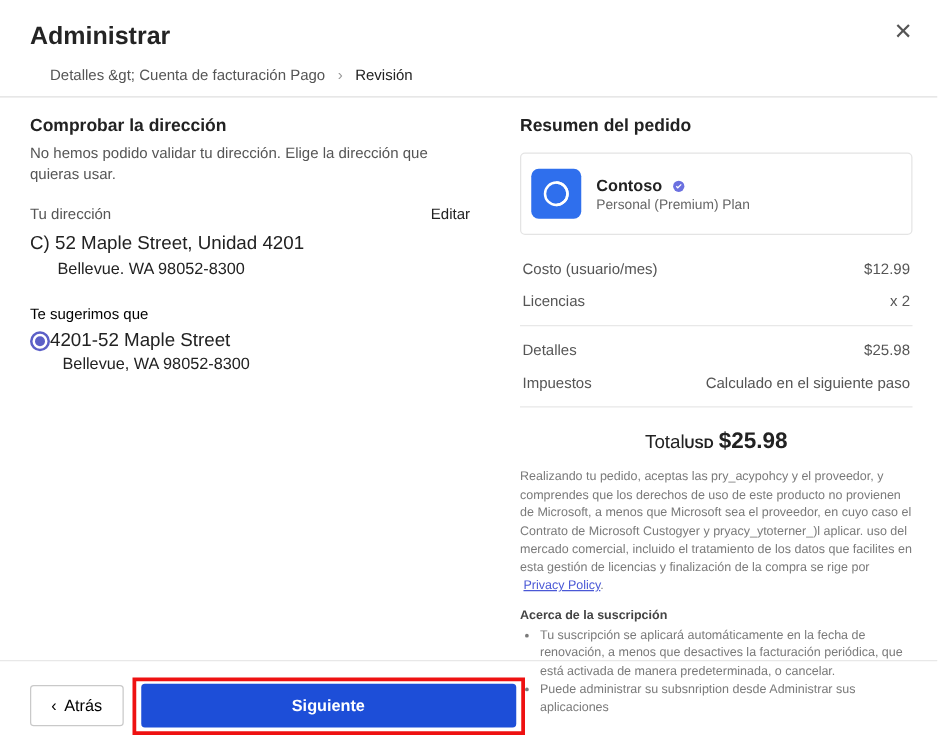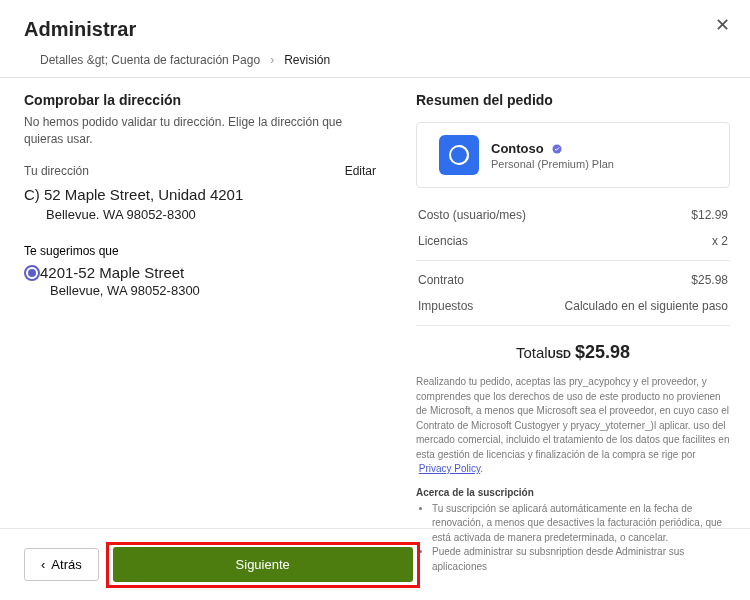--- a/index.html
+++ b/index.html
@@ -21,39 +21,39 @@
   .edit{font-size:12px;color:#222;cursor:pointer}
   .addr1{font-size:15px;color:#222;margin-top:6px;line-height:1.45}
   .addr2{font-size:13px;color:#222;padding-left:22px;margin-top:2px}
   .sug-lbl{font-size:12px;color:#000000;margin-top:22px;margin-bottom:6px}
   .radio{display:flex;align-items:center;}
   .radio .dot{width:16px;height:16px;border:2px solid #5b5fc7;border-radius:50%;display:flex;align-items:center;justify-content:center;flex:none}
   .radio .dot::after{content:"";width:8px;height:8px;background:#5b5fc7;border-radius:50%}
   .radio .t1{font-size:15px;color:#222}
   .radio-sub{font-size:13px;color:#222;padding-left:26px;margin-top:2px}
   .sum-title{font-size:14px;font-weight:600;color:#222;margin-bottom:14px}
-  .card{border:1px solid #e4e4e4;border-radius:4px;display:flex;align-items:center;padding:12px 22px;gap:12px;margin-bottom:14px}
+  .card{border:1px solid #e4e4e4;border-radius:4px;display:flex;align-items:center;padding:12px 8px;gap:12px;margin-bottom:14px}
   .logo{width:40px;height:40px;background:#2f6fed;border-radius:6px;display:flex;align-items:center;justify-content:center}
   .logo svg{width:24px;height:24px}
   .card .nm{font-size:13px;font-weight:600;color:#222}
   .card .pl{font-size:11px;color:#666;margin-top:2px}
   .badge{width:12px;height:12px;display:inline-flex;vertical-align:middle;margin-left:4px}
   .line{display:flex;justify-content:space-between;font-size:12px;color:#555;padding:6px 2px}
   .thin{height:1px;background:#e8e8e8;margin:6px 0}
   .total{display:flex;justify-content:center;align-items:baseline;padding:10px 2px 12px 2px}
   .total .tl{font-size:15px;color:#222}
   .total .tv{font-size:18px;font-weight:700;color:#222}
   .total .tv .cur{font-size:11px;font-weight:600;margin-right:4px}
   .fine{font-size:10px;color:#7a7a7a;line-height:1.45;margin-bottom:10px}
   .fine a{color:#4a58d6;text-decoration:underline}
   .about-h{font-size:10px;color:#444;font-weight:600;margin-top:4px;margin-bottom:4px}
   .about-ul{font-size:10px;color:#7a7a7a;line-height:1.45;padding-left:16px}
   .footer{position:absolute;bottom:0;left:0;right:0;height:72px;border-top:1px solid #e8e8e8;display:flex;align-items:center;padding:0 24px;gap:14px}
   .btn-back{border:1px solid #c9c9c9;background:#fff;border-radius:3px;padding:8px 16px;font-size:13px;display:flex;align-items:center;gap:6px;cursor:pointer}
-  .btn-next{background:#4d7c0f;color:#fff;border:none;border-radius:3px;font-size:13px;font-weight:400;padding:10px 0;width:300px;cursor:pointer}
+  .btn-next{background:#1d4ed8;color:#fff;border:none;border-radius:3px;font-size:13px;font-weight:700;padding:10px 0;width:300px;cursor:pointer}
   .red-box{position:absolute;border:3px solid #e11;pointer-events:none}
 </style>
 </head>
 <body>
 
 <div class="header">
   <div class="title">Administrar</div>
   <div class="close">✕</div>
 </div>
 
@@ -110,21 +110,21 @@
     <div class="line">
         <span>Costo (usuario/mes)</span>
         <span>$12.99</span>
       </div>
     <div class="line">
         <span>Licencias</span>
         <span>x 2</span>
       </div>
     <div class="thin"></div>
     <div class="line">
-        <span>Contrato</span>
+        <span>Detalles</span>
         <span>$25.98</span>
       </div>
     <div class="line">
         <span>Impuestos</span>
         <span>Calculado en el siguiente paso</span>
       </div>
     <div class="thin"></div>
     <div class="total">
       <span class="tl">Total</span>
       <span class="tv"><span class="cur">USD</span><span>$25.98</span></span>

